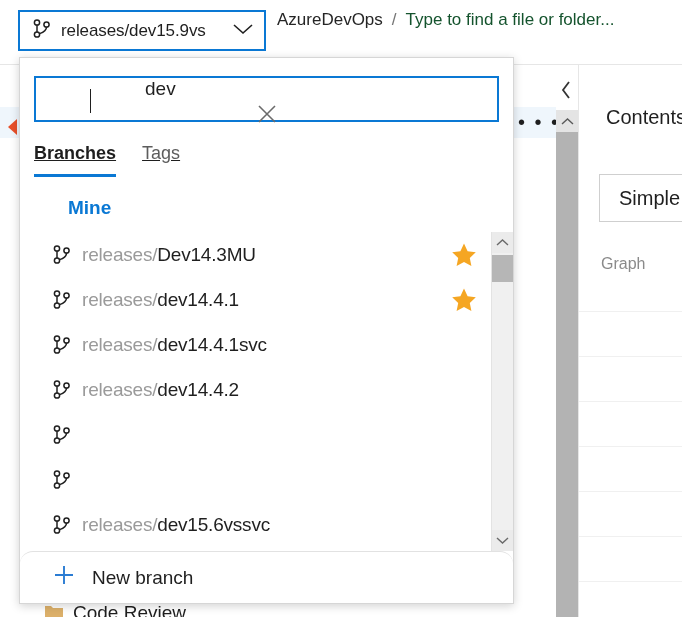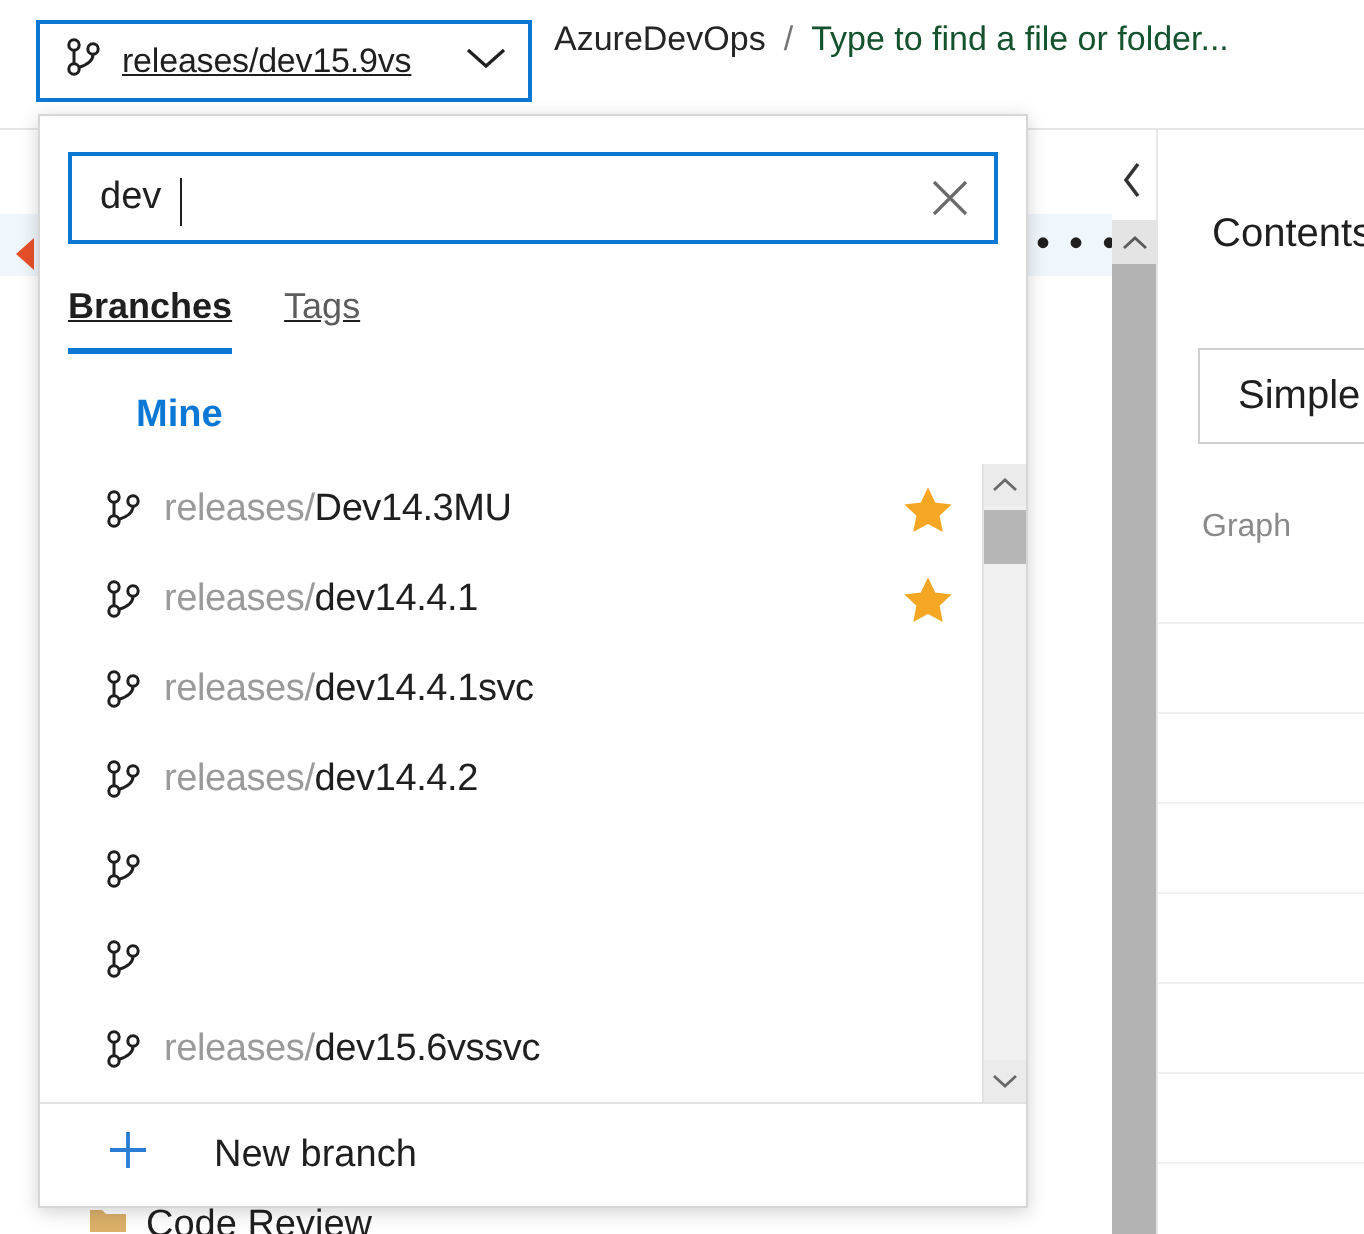--- a/index.html
+++ b/index.html
@@ -40,21 +40,20 @@
     border: 2px solid #0a78d4;
     background: #ffffff;
     box-sizing: border-box;
     display: flex;
     align-items: center;
     gap: 9px;
     padding: 0 10px 0 12px;
     font-size: 17px;
     color: #1f1f1f;
     cursor: pointer;
-    text-decoration: underline;
   }
   .branch-button .bb-label { flex: 1; white-space: nowrap; letter-spacing: -0.1px;}
   .breadcrumb {
     position: absolute;
     left: 277px; top: 10px;
     height: 41px;
     display: flex;
     gap: 9px;
     font-size: 17px;
   }
@@ -183,20 +182,21 @@
   }
   .search-wrap {
     margin: 18px 14px 0 14px;
     height: 46px;
     border: 2px solid #0a78d4;
     box-sizing: border-box;
     display: flex;
     align-items: center;
     background: #fff;
     position: relative;
+    flex-direction: column;
   }
   .search-input {
     flex: 1;
     border: 0;
     outline: none;
     font-family: "Liberation Sans", sans-serif;
     font-size: 19px;
     color: #1f1f1f;
     padding: 0 12px 0 14px;
     background: transparent;
@@ -302,26 +302,27 @@
     background: #b6b6b6;
     cursor: pointer;
   }
 
   .new-branch {
     height: 51px;
     border-top: 1px solid #e2e2e2;
     display: flex;
     align-items: center;
     padding-left: 32px;
-    gap: 31px;
+    gap: 16px;
     font-size: 19px;
     color: #1f1f1f;
     cursor: pointer;
     background: #fff;
     flex: 0 0 51px;
+    border-radius: 13px;
   }
 </style>
 </head>
 <body>
 
 <div class="bg-layer">
 
   <div class="bg-hrule" style="top:64px;"></div>
   <div class="bg-vrule" style="left:578px;"></div>
 

